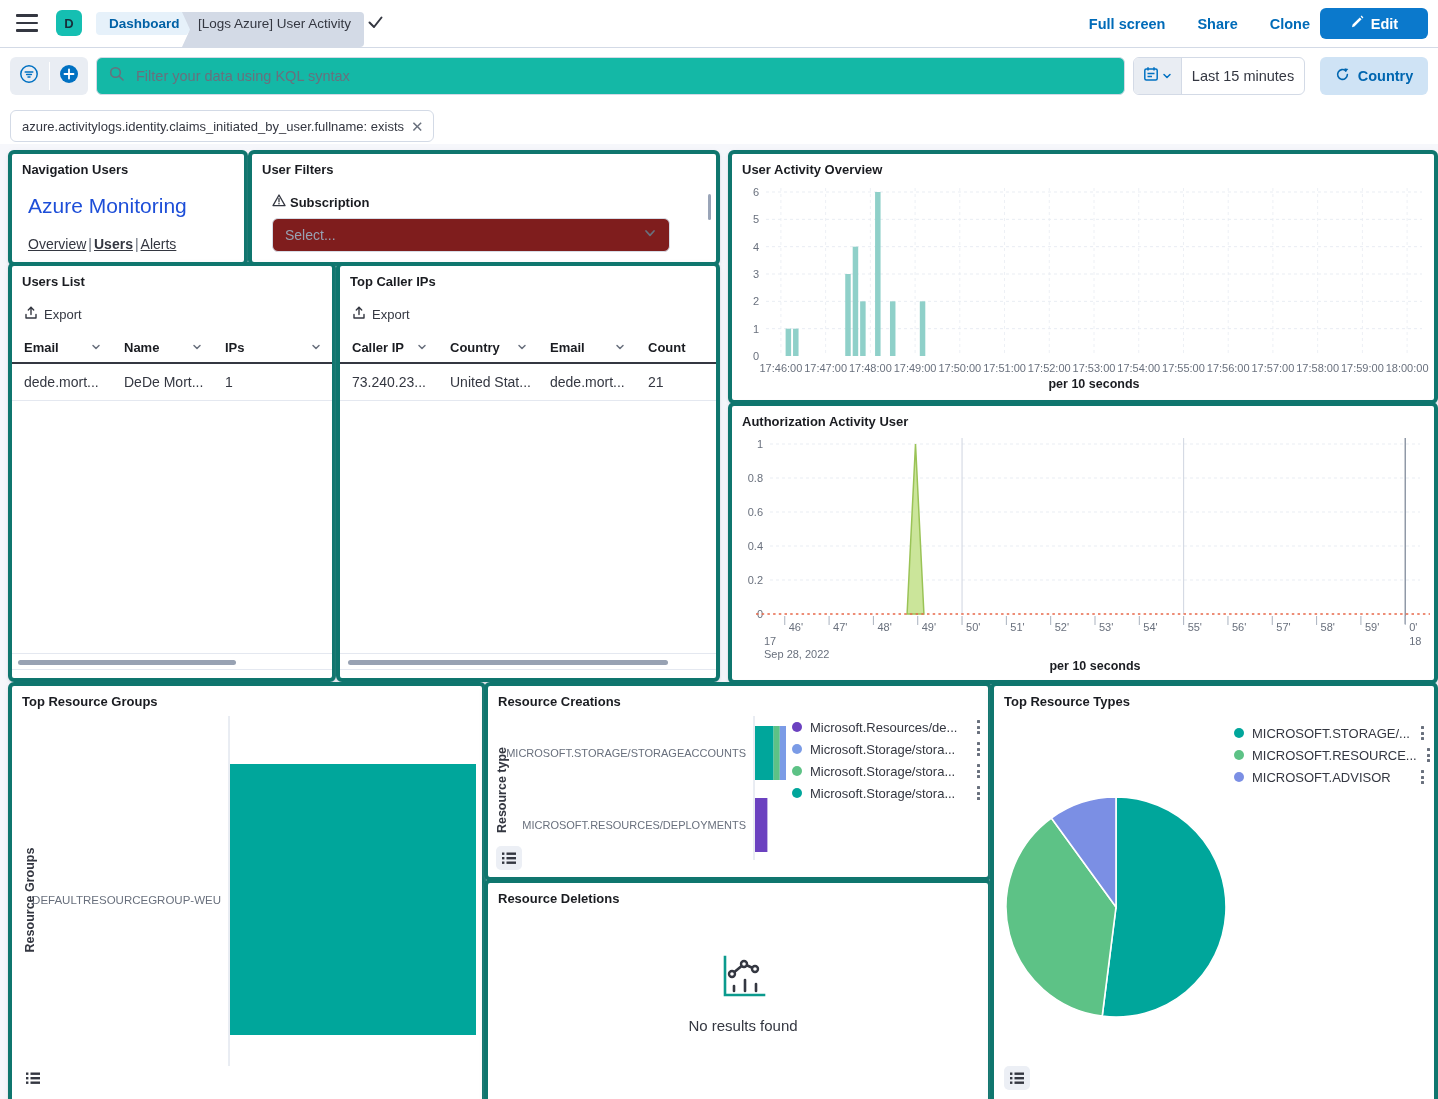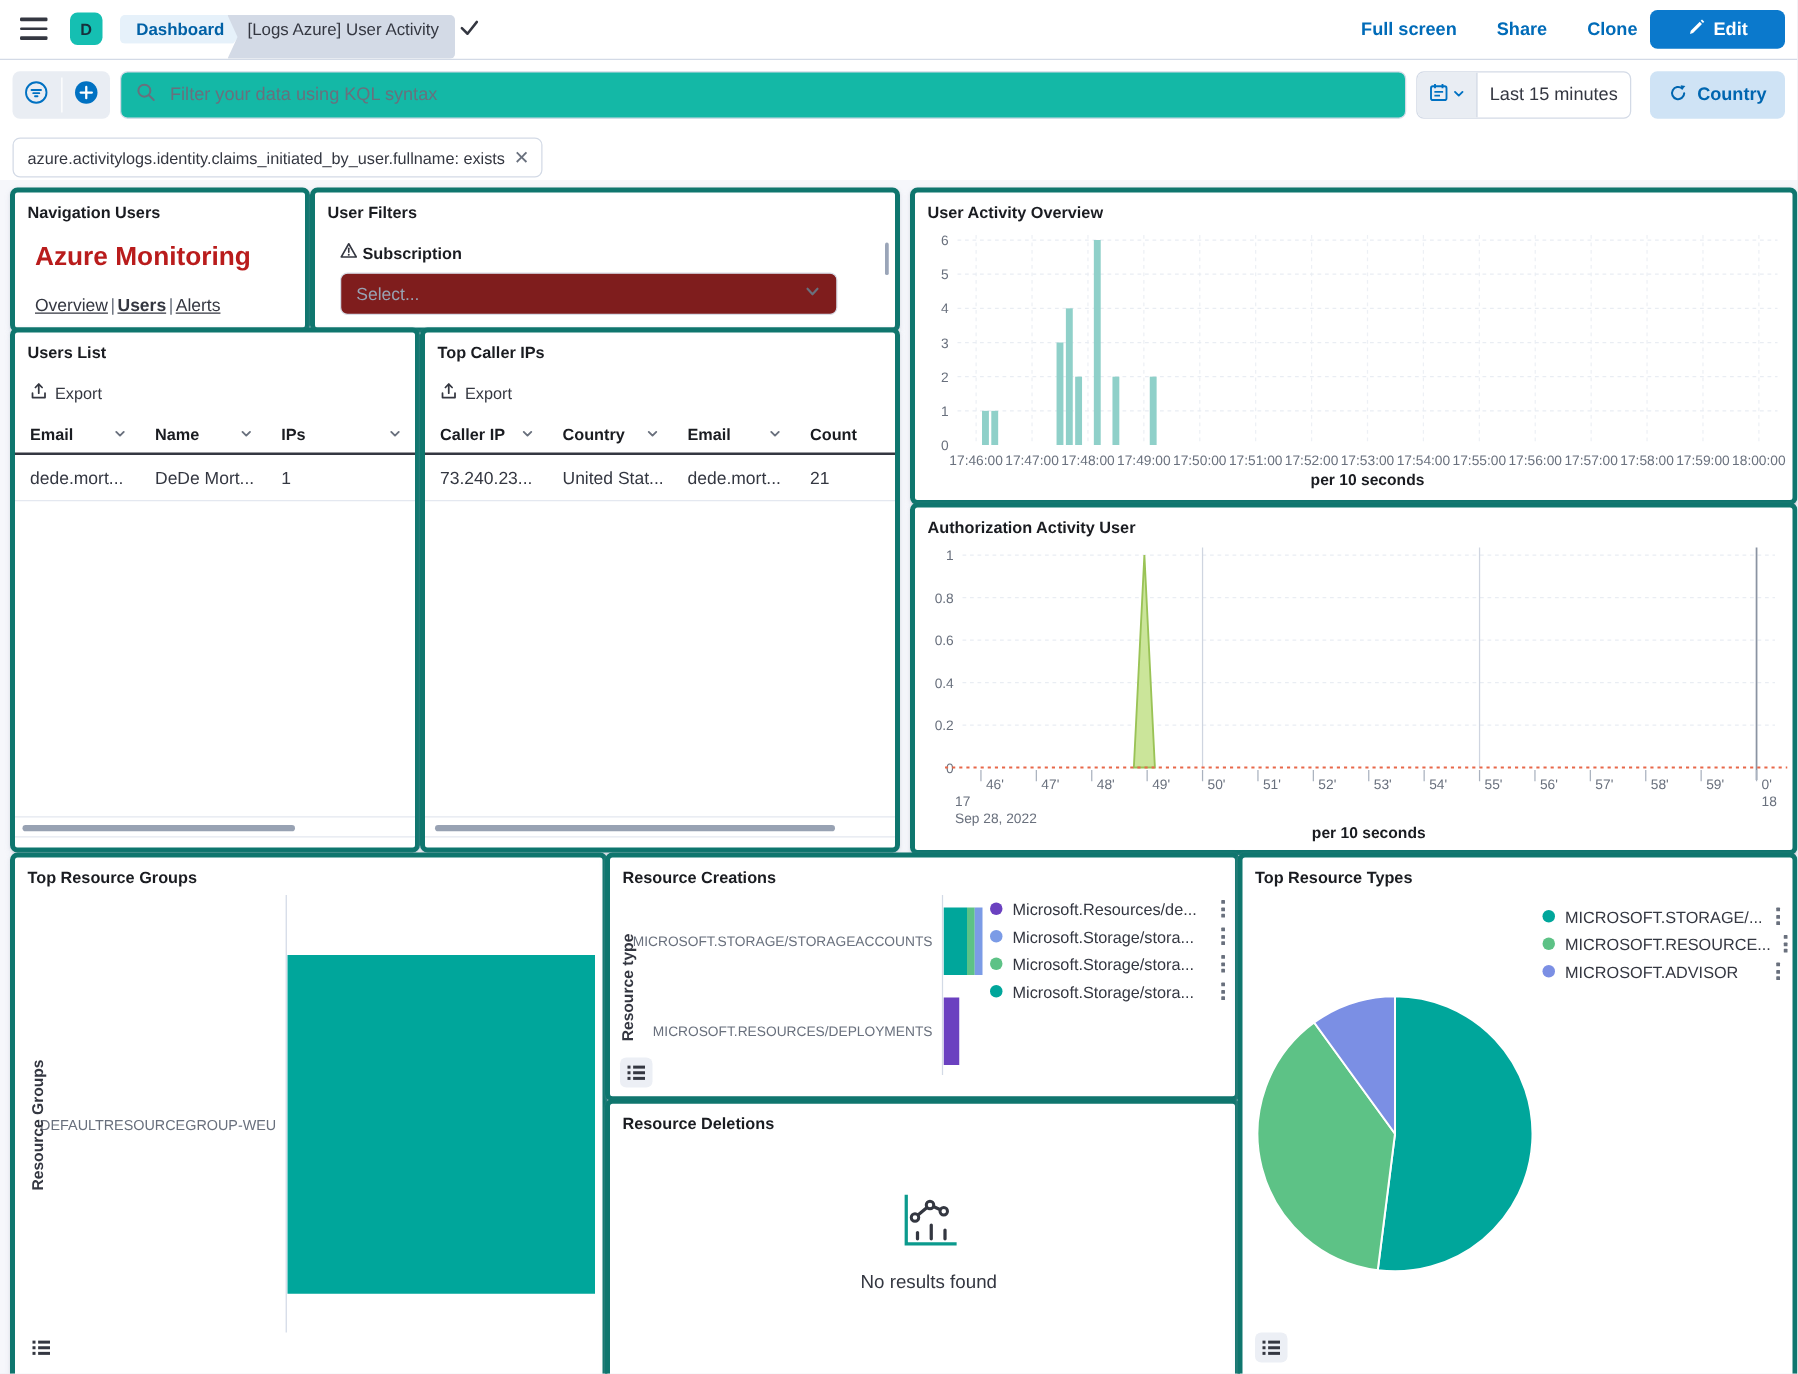--- a/index.html
+++ b/index.html
@@ -48,21 +48,21 @@
   #p-filters{left:248px;top:150px;width:464px;height:108px;}
   #p-overview{left:728px;top:150px;width:702px;height:246px;}
   #p-users{left:8px;top:262px;width:320px;height:412px;}
   #p-ips{left:336px;top:262px;width:376px;height:412px;}
   #p-auth{left:728px;top:402px;width:702px;height:274px;}
   #p-groups{left:8px;top:682px;width:470px;height:416px;}
   #p-creations{left:484px;top:682px;width:500px;height:191px;}
   #p-deletions{left:484px;top:879px;width:500px;height:219px;}
   #p-types{left:990px;top:682px;width:440px;height:416px;}
   
-  .nav-heading{position:absolute;left:16px;top:40px;font-size:21px;font-weight:bold;color:#b91c1c;}
+  .nav-heading{position:absolute;left:16px;top:40px;font-size:21px;font-weight:normal;color:#1d4ed8;}
   .nav-links{position:absolute;left:16px;top:82px;font-size:14px;display:flex;gap:2px;align-items:center;}
   .nav-links a{color:#343741;text-decoration:underline;cursor:pointer;}
   .nav-links .active{font-weight:bold;}
   .nav-links .sep{color:#69707d;text-decoration:none;}
   
   .field-label{position:absolute;left:20px;top:40px;display:flex;align-items:center;gap:4px;font-size:13px;font-weight:bold;color:#1a1c21;}
   .select-box{position:absolute;left:20px;top:64px;width:398px;height:34px;background:#7f1d1d;border:1px solid #d7dce6;border-radius:6px;
               box-sizing:border-box;display:flex;align-items:center;justify-content:space-between;padding:0 12px;cursor:pointer;}
   .select-box .ph{color:#98a2b3;font-size:14px;}
   .vscroll{position:absolute;right:5px;top:40px;width:3px;height:26px;background:#9aa5b8;border-radius:2px;}

